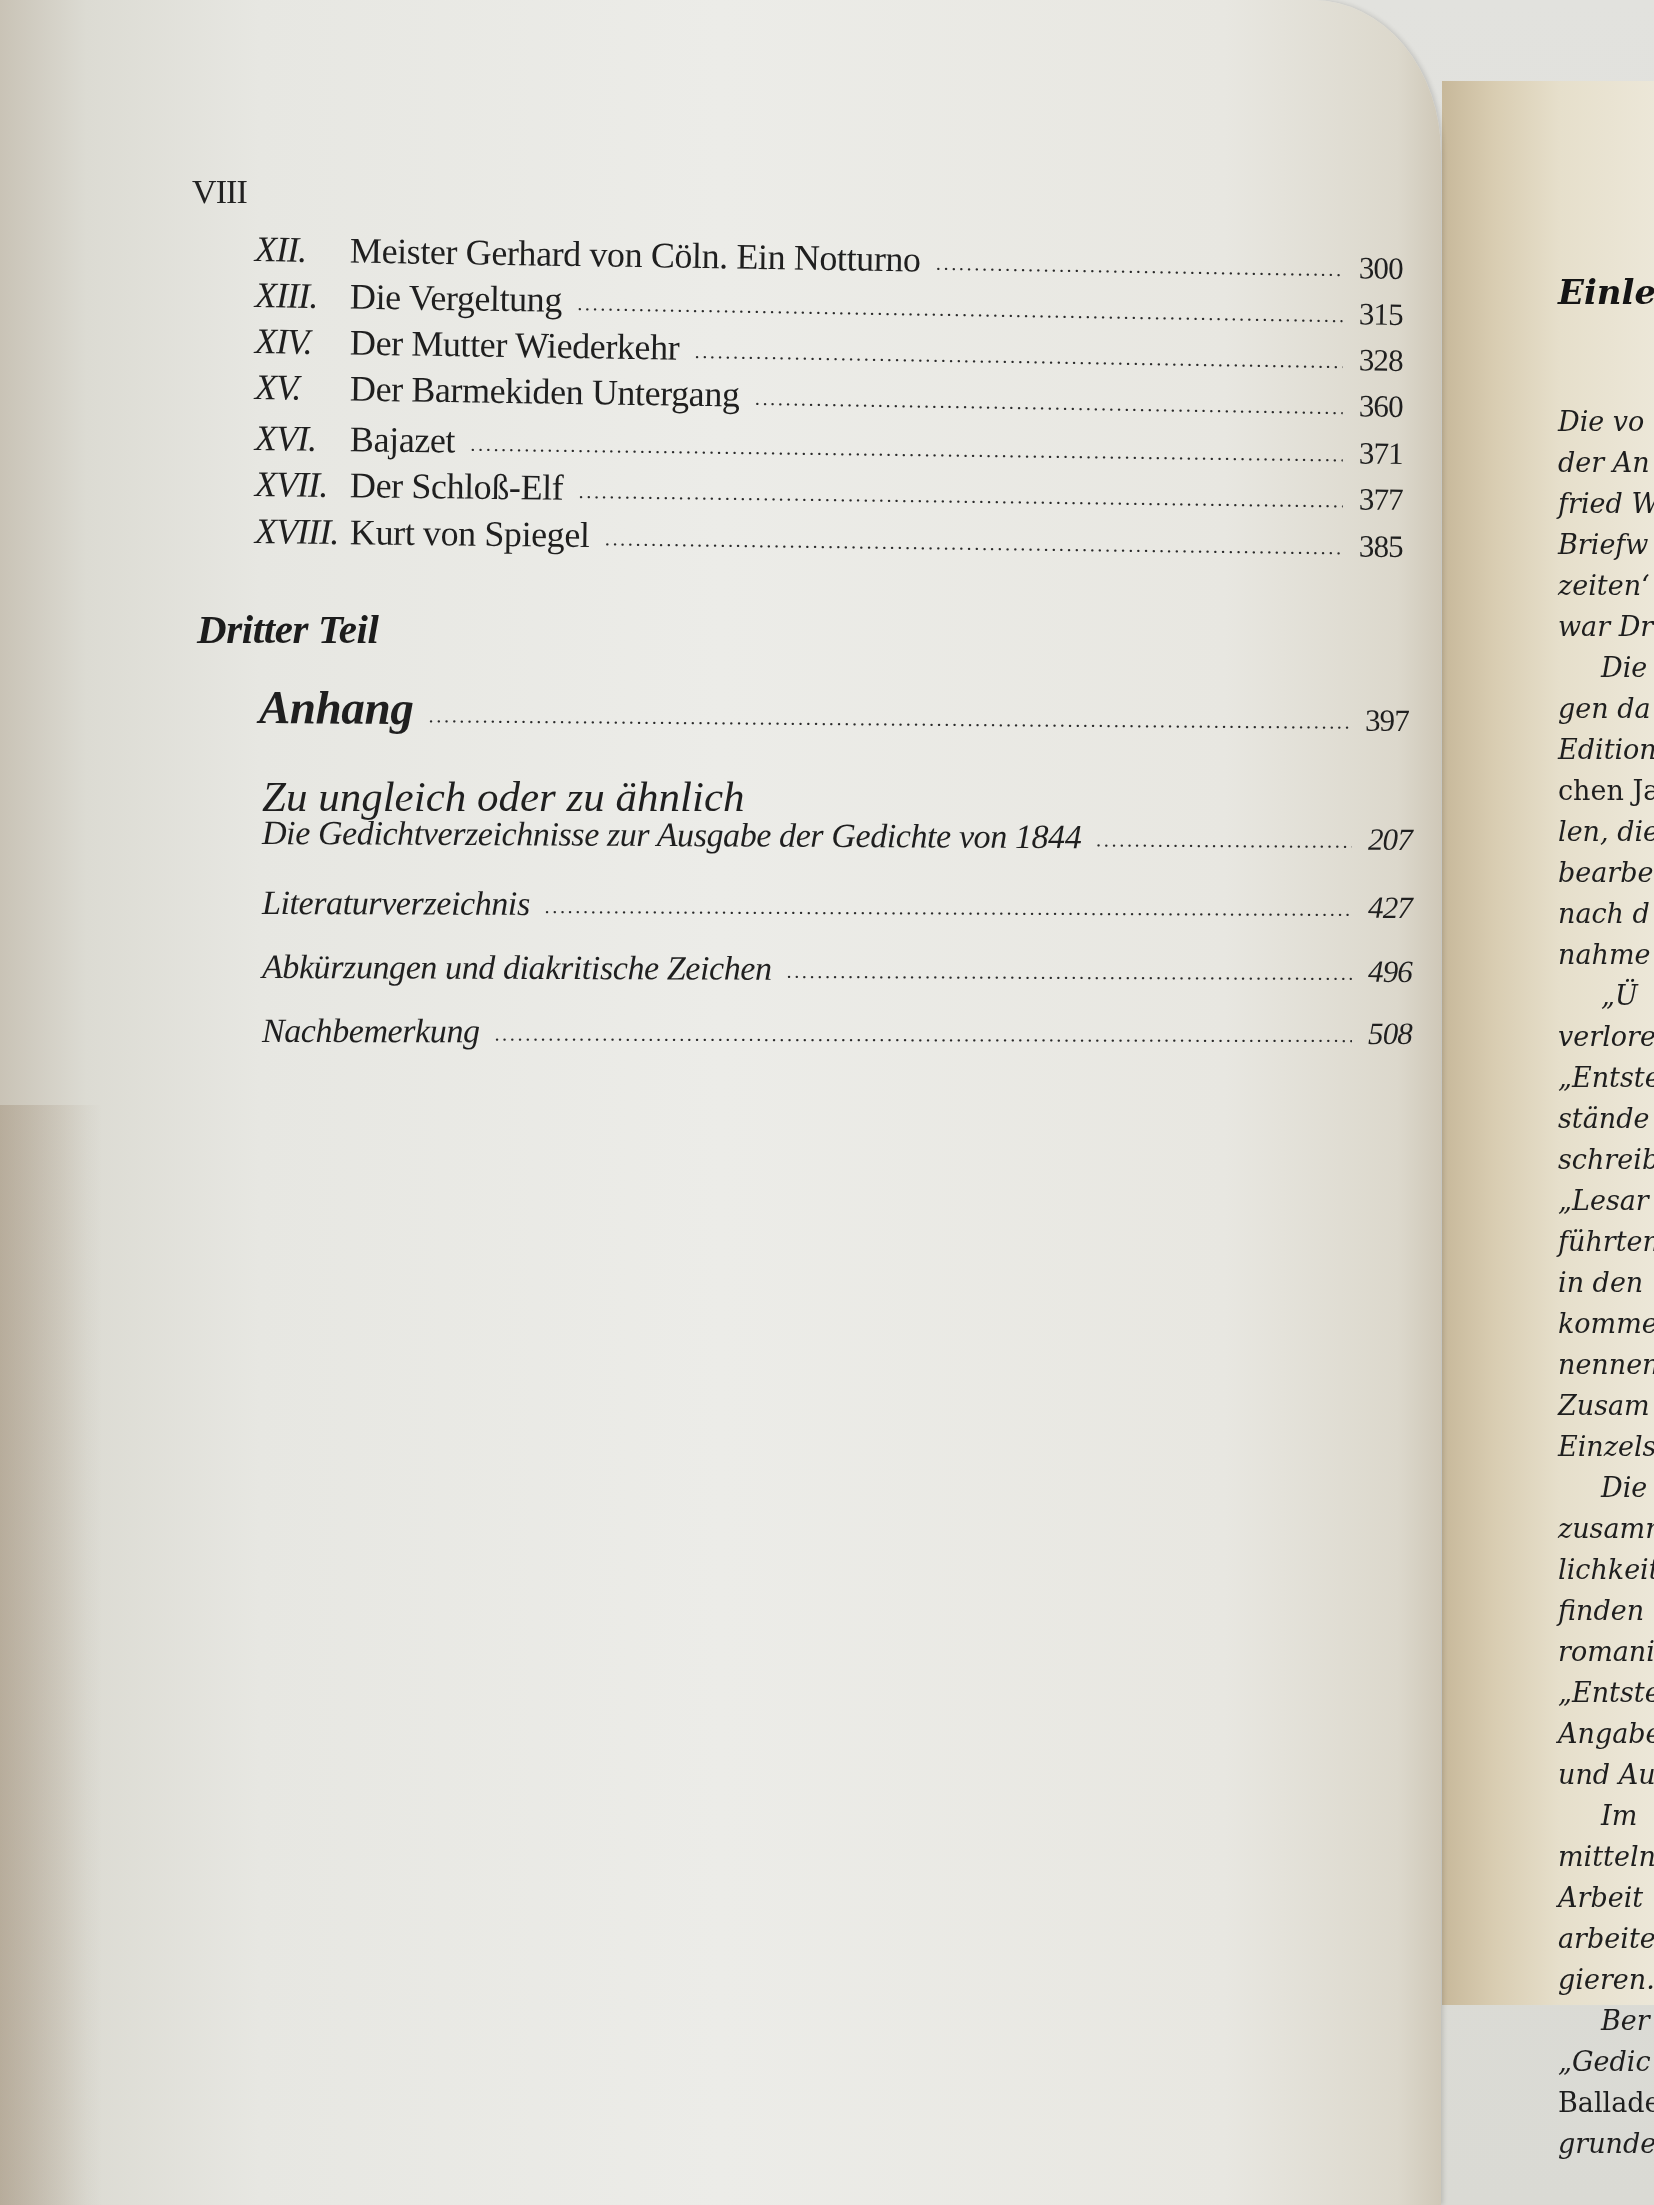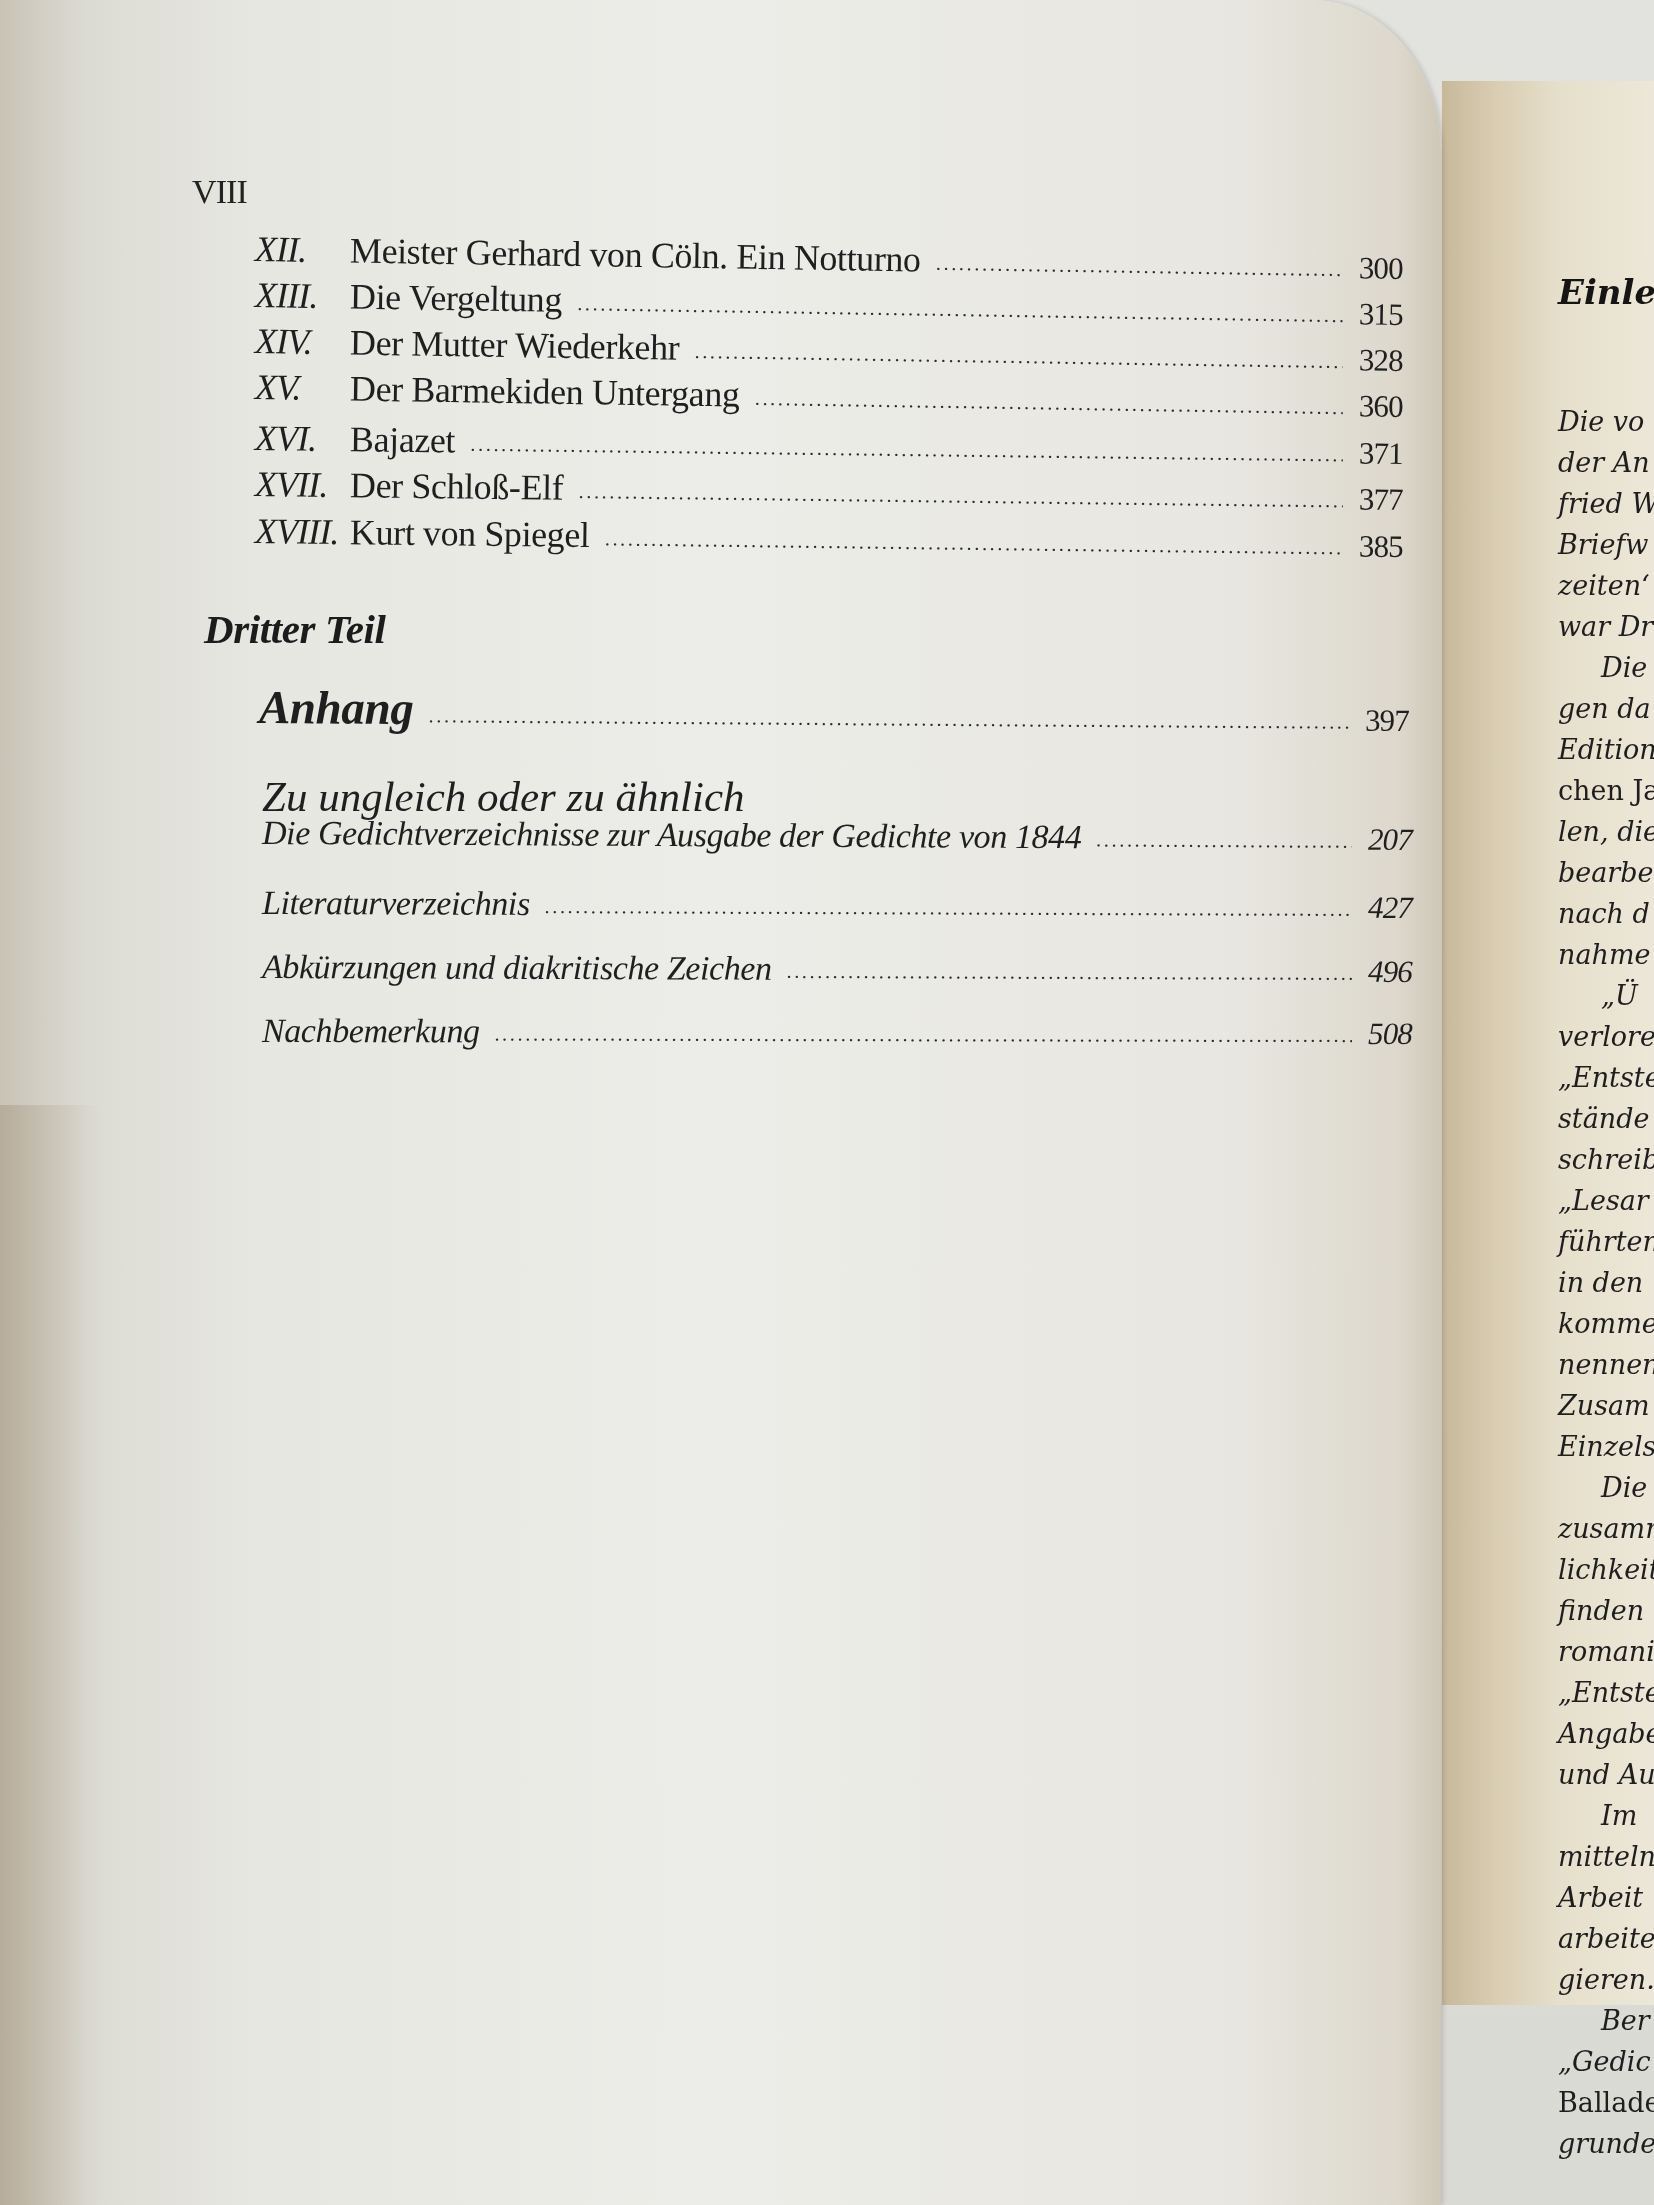--- a/index.html
+++ b/index.html
@@ -53,21 +53,20 @@
     .toc-dots {
       flex: 1; overflow: hidden; white-space: nowrap; margin: 0 8.5px 0 15.3px;
       font-size: 20.4px; letter-spacing: 2.6px; color: #2a2a2a; position: relative; top: -1.7px;
     }
     .toc-page { flex: none; font-size: 31px; width: 60px; text-align: center; letter-spacing: -0.9px; }
 
     .section-heading {
       position: absolute; left: 197px; top: 605px;
       font-style: italic; font-weight: bold; font-size: 41px; color: #1c1c1c;
       letter-spacing: -0.4px;
-      margin-left: 7px;
     }
     .appendix-row .toc-title { font-style: italic; font-weight: bold; font-size: 47px; }
     .italic-row { font-style: italic; }
     .italic-row .toc-title { font-style: italic; font-size: 34px; }
     .subtitle-line {
       position: absolute; left: 262px; top: 772px;
       font-style: italic; font-size: 43px; color: #1f1f1f; white-space: nowrap;
     }
     
     .shade {

